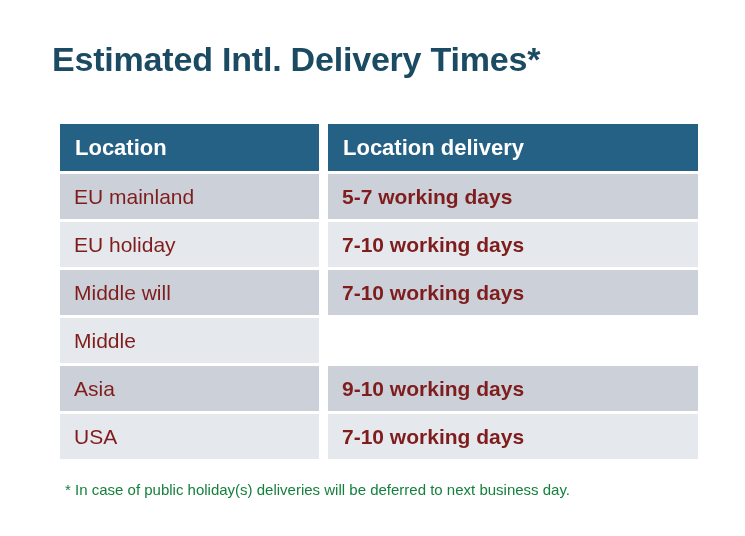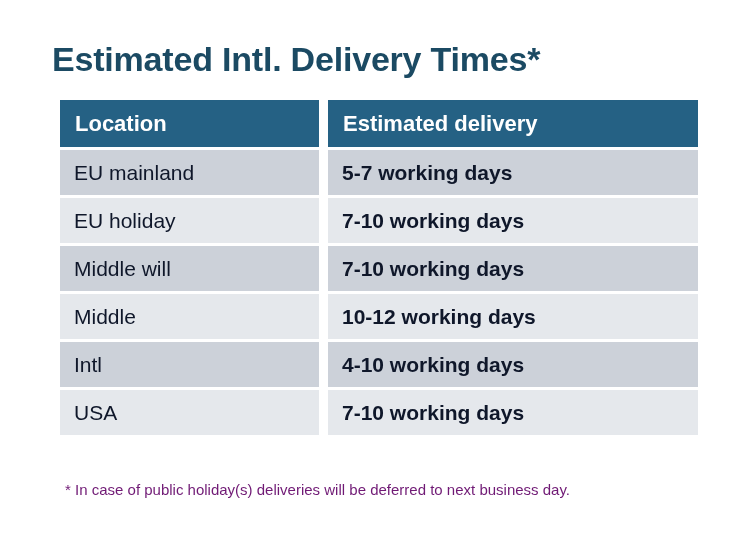--- a/index.html
+++ b/index.html
@@ -34,21 +34,21 @@
     font-weight: 700;
     letter-spacing: -0.2px;
     color: #1B4A63;
     white-space: nowrap;
   }
 
   
   .delivery-table {
     position: absolute;
     left: 52px;
-    top: 100px;
+    top: 124px;
     width: 638px;
     border-collapse: separate;
     border-spacing: 0;
     padding-left: 8px;
   }
 
   .delivery-table .row {
     display: flex;
     width: 100%;
     margin-bottom: 3px;
@@ -59,21 +59,21 @@
   }
 
   .cell {
     box-sizing: border-box;
     height: 45px;
     display: flex;
     align-items: center;
     padding: 0 14px;
     font-size: 21px;
     line-height: 1;
-    color: #0f172a;
+    color: #7f1d1d;
     overflow: hidden;
     white-space: nowrap;
   }
 
   .cell.col-location {
     width: 259px;
     margin-right: 9px;
     flex: 0 0 259px;
   }
   .cell.col-delivery {
@@ -96,61 +96,60 @@
   .row-dark .cell   { background: #CCD1D9; }
   .row-light .cell  { background: #E5E8EC; }
 
   
   .footnote {
     position: absolute;
     left: 65px;
     top: 480px;
     font-size: 15px;
     line-height: 20px;
-    color: #701a75;
+    color: #15803d;
     white-space: nowrap;
   }
 </style>
 </head>
 <body>
 
 <div class="page">
 
   <div class="page-title">Estimated Intl. Delivery Times*</div>
 
   <div class="delivery-table">
 
     <div class="row header-row">
       <div class="cell col-location">Location</div>
-      <div class="cell col-delivery">Estimated delivery</div>
+      <div class="cell col-delivery">Location delivery</div>
     </div>
 
     <div class="row row-dark">
       <div class="cell col-location">EU mainland</div>
       <div class="cell col-delivery">5-7 working days</div>
     </div>
 
     <div class="row row-light">
       <div class="cell col-location">EU holiday</div>
       <div class="cell col-delivery">7-10 working days</div>
     </div>
 
     <div class="row row-dark">
       <div class="cell col-location">Middle will</div>
       <div class="cell col-delivery">7-10 working days</div>
     </div>
 
     <div class="row row-light">
       <div class="cell col-location">Middle</div>
-      <div class="cell col-delivery">10-12 working days</div>
     </div>
 
     <div class="row row-dark">
-      <div class="cell col-location">Intl</div>
-      <div class="cell col-delivery">4-10 working days</div>
+      <div class="cell col-location">Asia</div>
+      <div class="cell col-delivery">9-10 working days</div>
     </div>
 
     <div class="row row-light">
       <div class="cell col-location">USA</div>
       <div class="cell col-delivery">7-10 working days</div>
     </div>
 
   </div>
 
   <div class="footnote">* In case of public holiday(s) deliveries will be deferred to next business day.</div>

